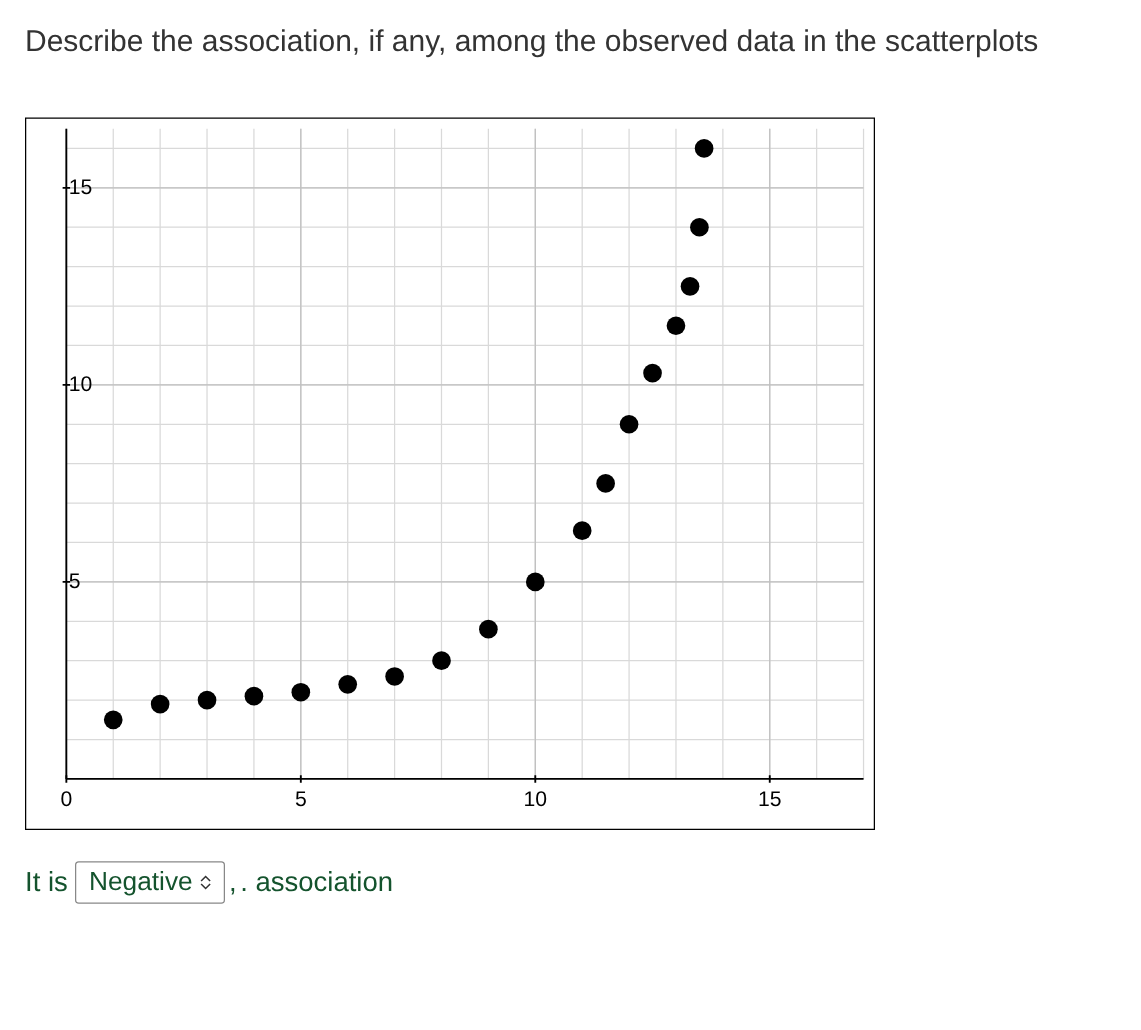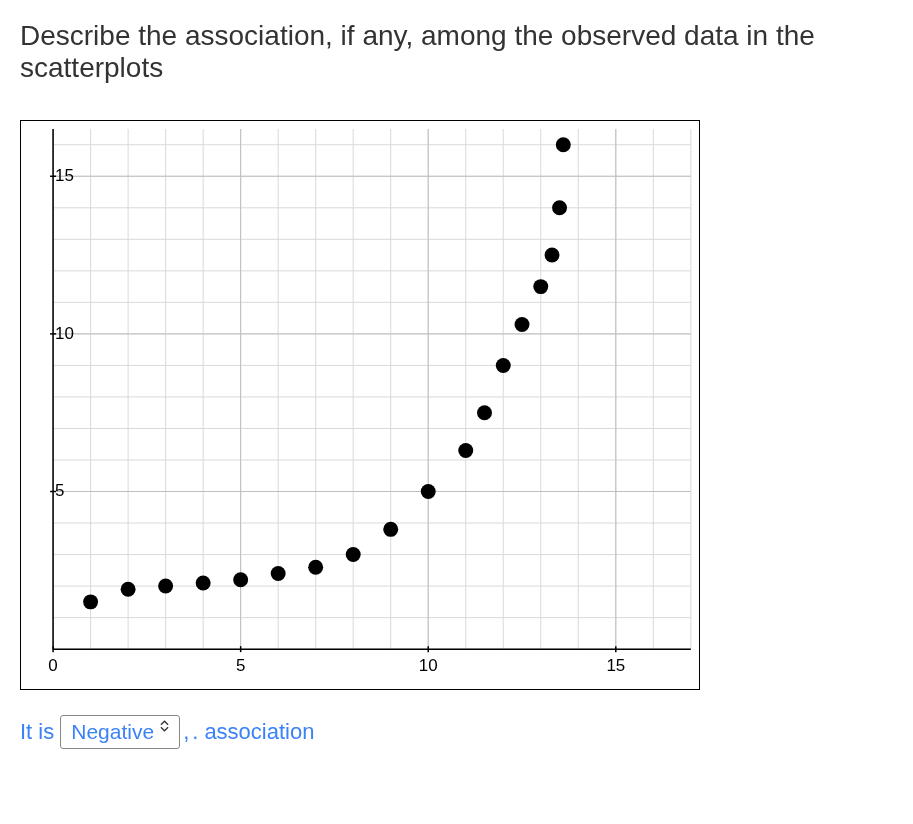--- a/index.html
+++ b/index.html
@@ -3,51 +3,51 @@
   <meta charset="utf-8">
   <style>
     * { box-sizing: border-box; margin: 0; padding: 0; }
     body {
       font-family: Arial, Helvetica, sans-serif;
       padding: 20px;
       color: #333;
       background: #fff;
     }
     .question-text {
-      font-size: 28px;
+      font-size: 24px;
       color: #333;
-      margin-bottom: 36px;
+      margin-bottom: 46px;
       font-weight: 400;
     }
     .chart-container {
       border: 1.5px solid #000;
       width: 680px;
       height: 570px;
       position: relative;
       background: #fff;
       margin-bottom: 25px;
     }
     .chart-svg {
       width: 100%;
       height: 100%;
     }
     .answer-row {
       display: flex;
       align-items: center;
       gap: 6px;
       font-size: 22px;
-      color: #3b82f6;
+      color: #14532d;
       margin-top: 10px;
     }
     .answer-text {
       font-size: 22px;
     }
     .select-box {
       display: inline-flex;
-      align-items: flex-start;
+      align-items: center;
       border: 1px solid #888;
       border-radius: 3px;
       padding: 4px 10px;
       font-size: 21px;
       background: #fff;
       cursor: pointer;
       gap: 6px;
     }
     .select-box.focused {
       border: 2.5px solid #5ba7e8;

